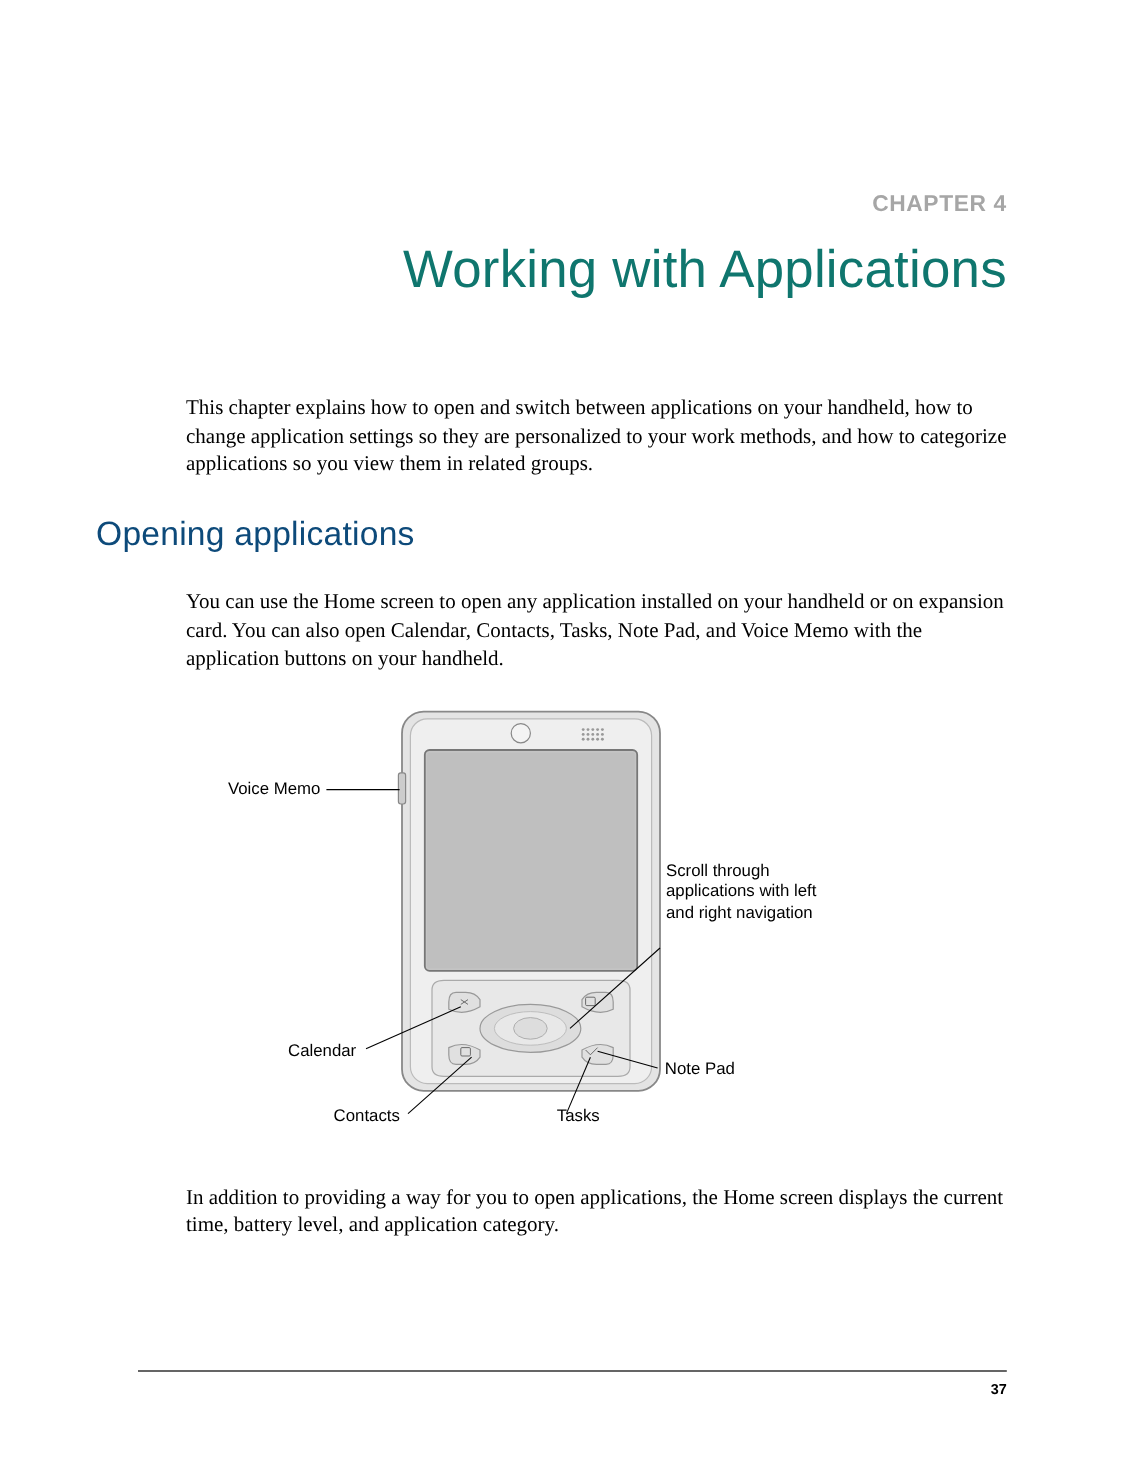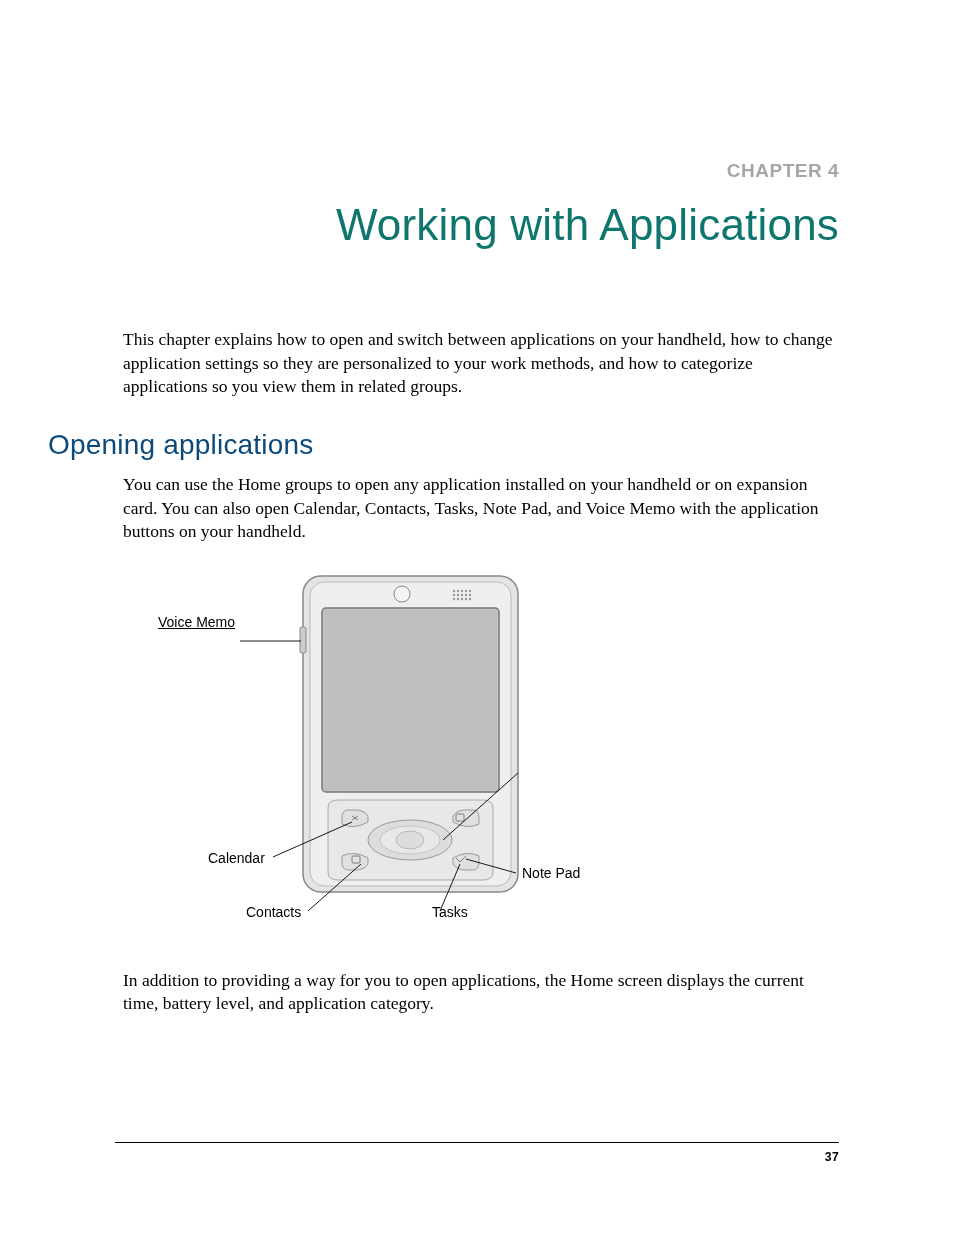--- a/index.html
+++ b/index.html
@@ -5,21 +5,21 @@
   * { box-sizing: border-box; margin: 0; padding: 0; }
   body {
     width: 954px;
     height: 1235px;
     background: #ffffff;
     font-family: "Palatino Linotype", "Book Antiqua", Palatino, Georgia, serif;
     color: #000;
     position: relative;
   }
   .page {
-    padding: 160px 115px 60px 48px;
+    padding: 160px 115px 60px 80px;
     position: relative;
     height: 100%;
   }
   .chapter-label {
     font-family: Arial, Helvetica, sans-serif;
     font-weight: 800;
     font-size: 19px;
     letter-spacing: 0.5px;
     color: #a6a6a6;
     text-align: right;
@@ -40,37 +40,37 @@
     line-height: 1.35;
     margin-left: 75px;
     margin-bottom: 30px;
   }
   .section-heading {
     font-family: "Arial Narrow", Arial, Helvetica, sans-serif;
     font-weight: 400;
     font-stretch: condensed;
     font-size: 28px;
     color: #0d4a7a;
-    margin-bottom: 12px;
+    margin-bottom: 29px;
     letter-spacing: 0.2px;
   }
   .diagram-container {
     position: relative;
     height: 375px;
     margin: 10px 0 20px 0;
   }
   .footer {
     position: absolute;
     bottom: 70px;
     left: 115px;
     right: 115px;
     border-top: 1px solid #000;
     padding-top: 8px;
     text-align: right;
-    font-family: Liberation Mono, monospace;
+    font-family: Liberation Sans, sans-serif;
     font-weight: bold;
     font-size: 12px;
   }
   .callout {
     position: absolute;
     font-family: Arial, Helvetica, sans-serif;
     font-size: 14px;
     line-height: 1.25;
   }
   .device-svg {
@@ -83,21 +83,21 @@
 <body>
 
 <div class="page">
   <div class="chapter-label">CHAPTER 4</div>
   <div class="chapter-title">Working with Applications</div>
 
   <p class="body-text">This chapter explains how to open and switch between applications on your handheld, how to change application settings so they are personalized to your work methods, and how to categorize applications so you view them in related groups.</p>
 
   <h2 class="section-heading">Opening applications</h2>
 
-  <p class="body-text">You can use the Home groups to open any application installed on your handheld or on expansion card. You can also open Calendar, Contacts, Tasks, Note Pad, and Voice Memo with the application buttons on your handheld.</p>
+  <p class="body-text">You can use the Home screen to open any application installed on your handheld or on expansion card. You can also open Calendar, Contacts, Tasks, Note Pad, and Voice Memo with the application buttons on your handheld.</p>
 
   <div class="diagram-container">
 
     <svg class="device-svg" width="225" height="325" viewBox="0 0 225 325">
 
       <rect x="5" y="2" width="215" height="316" rx="18" ry="18" fill="#e4e4e4" stroke="#888" stroke-width="1.5"></rect>
       <rect x="12" y="8" width="201" height="304" rx="14" ry="14" fill="#efefef" stroke="#bbb" stroke-width="1"></rect>
 
       <circle cx="104" cy="20" r="8" fill="#f4f4f4" stroke="#888" stroke-width="1"></circle>
 
@@ -155,21 +155,22 @@
         <line x1="418" y1="285" x2="468" y2="299"></line>
 
         <line x1="225" y1="283" x2="304" y2="248"></line>
 
         <line x1="260" y1="337" x2="313" y2="290"></line>
 
         <line x1="392" y1="337" x2="412" y2="290"></line>
       </g>
     </svg>
 
-    <div class="callout" style="left:110px; top:40px;text-decoration:underline;">Voice Memo</div>
+    <div class="callout" style="left:110px; top:58px;">Voice Memo</div>
+    <div class="callout" style="left:475px; top:126px; width:140px;">Scroll through applications with left and right navigation</div>
     <div class="callout" style="left:474px; top:291px;">Note Pad</div>
     <div class="callout" style="left:160px; top:276px;">Calendar</div>
     <div class="callout" style="left:198px; top:330px;">Contacts</div>
     <div class="callout" style="left:384px; top:330px;">Tasks</div>
   </div>
 
   <p class="body-text">In addition to providing a way for you to open applications, the Home screen displays the current time, battery level, and application category.</p>
 
   <div class="footer">
     <span>37</span>

